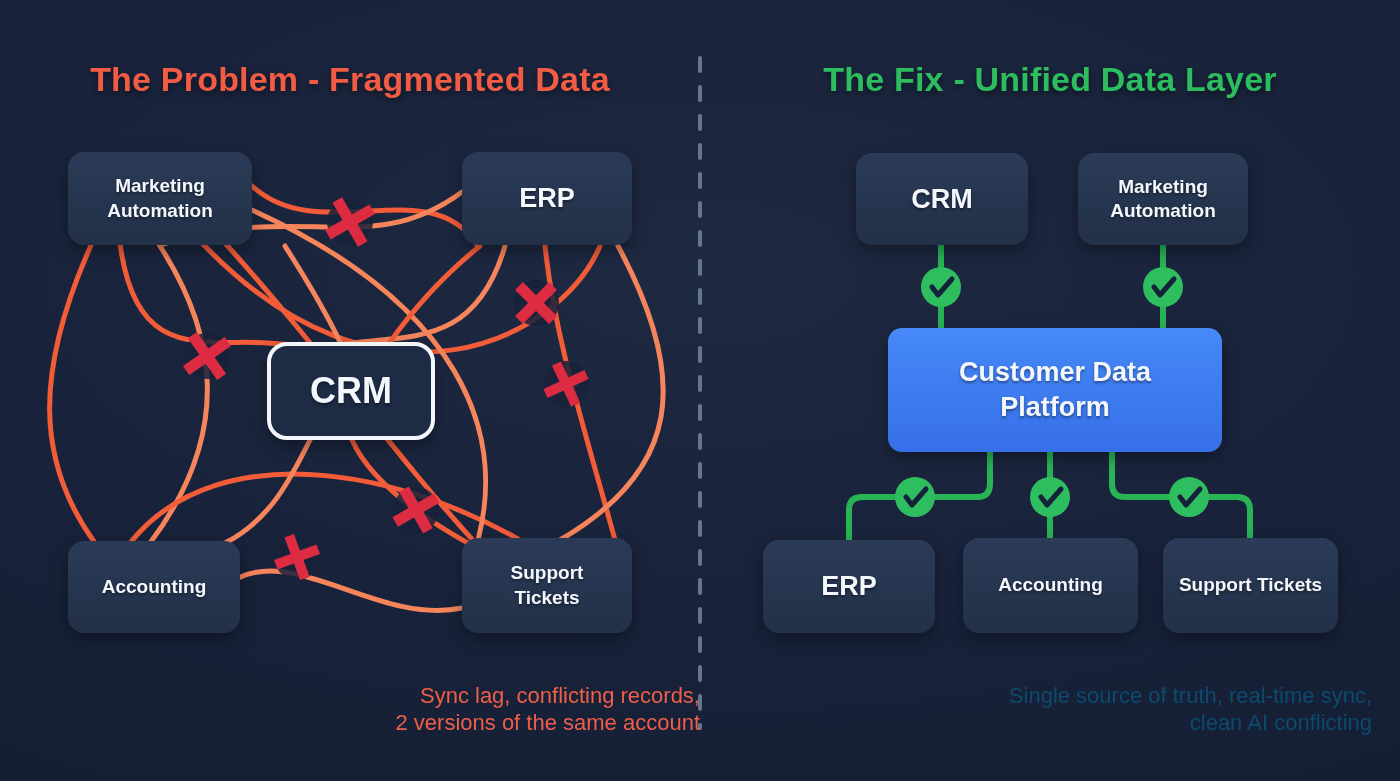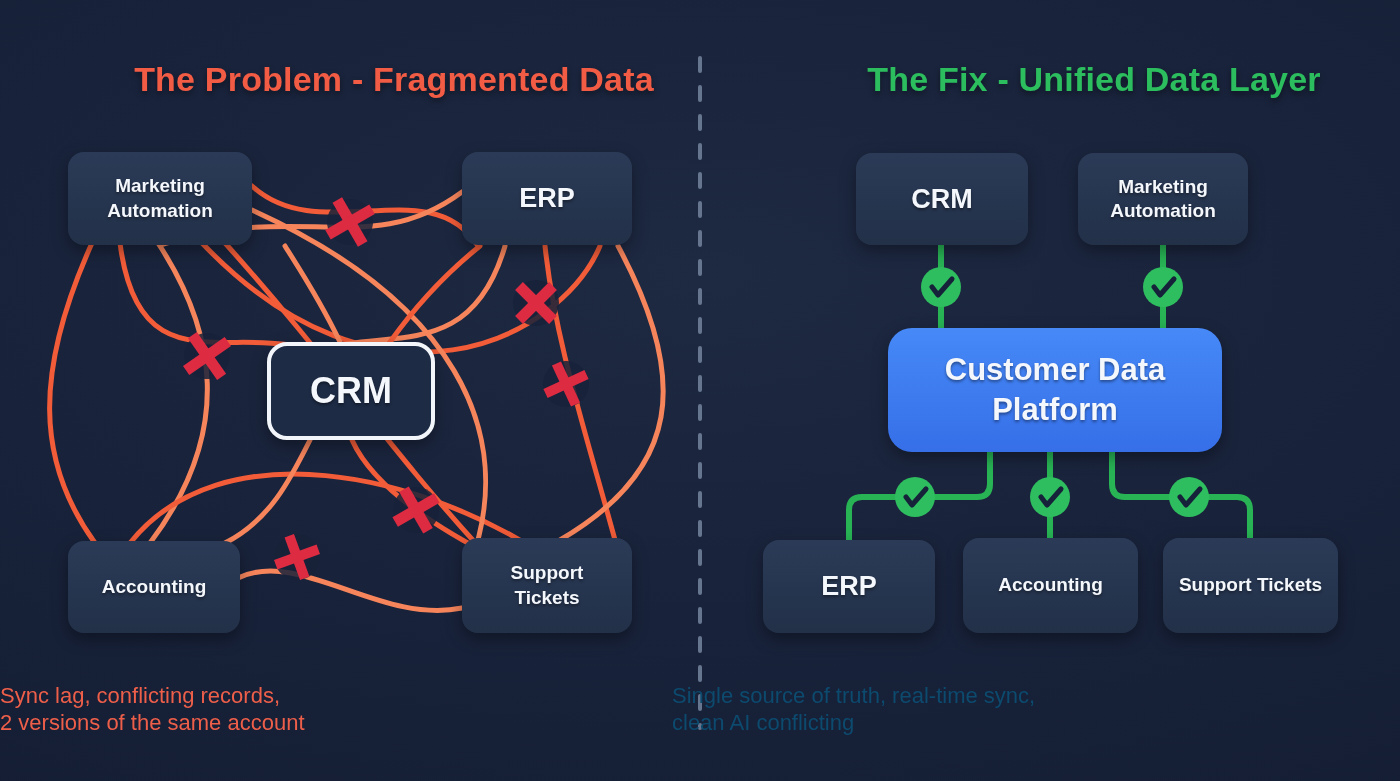--- a/index.html
+++ b/index.html
@@ -9,21 +9,20 @@
     background:radial-gradient(ellipse 120% 100% at 50% 35%, #1e2942 0%, #18223a 45%, #121b2f 100%);
     position:relative;
   }
   .stage { position:absolute; inset:0; }
   svg.wires { position:absolute; left:0; top:0; z-index:1; }
 
   .panel-title {
     position:absolute; top:60px; width:700px; text-align:center; z-index:3;
     font-size:34px; font-weight:bold; letter-spacing:0.2px;
     text-shadow:0 3px 6px rgba(0,0,0,0.45);
-    margin-left:44px;
   }
   .panel-title.left  { left:0;   color:#f25c45; }
   .panel-title.right { left:700px; color:#2cbd5e; }
 
   .node {
     position:absolute; z-index:2;
     display:flex; align-items:center; justify-content:center;
     background:linear-gradient(180deg,#2b3b57 0%, #223048 100%);
     border-radius:16px;
     box-shadow:0 6px 16px rgba(0,0,0,0.35);
@@ -32,27 +31,27 @@
     text-shadow:0 2px 3px rgba(0,0,0,0.4);
   }
   .node.crm-center {
     background:#1d2b45;
     border:4px solid #f2f5f9;
     border-radius:20px;
     font-size:36px;
   }
   .node.cdp {
     background:linear-gradient(180deg,#4689f7 0%, #366fe8 100%);
-    border-radius:24px;
-    font-size:31px;
+    border-radius:14px;
+    font-size:27px;
   }
 
   .caption {
     position:absolute; top:682px; width:700px; z-index:3;
-    text-align:left; font-size:22px; line-height:27px; font-weight:normal;
+    text-align:right; font-size:22px; line-height:27px; font-weight:normal;
   }
   .caption.left  { left:0;    color:#ee5f4a; }
   .caption.right { left:672px; color:#0c4a6e; }
 </style>
 </head>
 <body>
 
 <div class="stage">
 
   <svg class="wires" width="1400" height="781" viewBox="0 0 1400 781">

